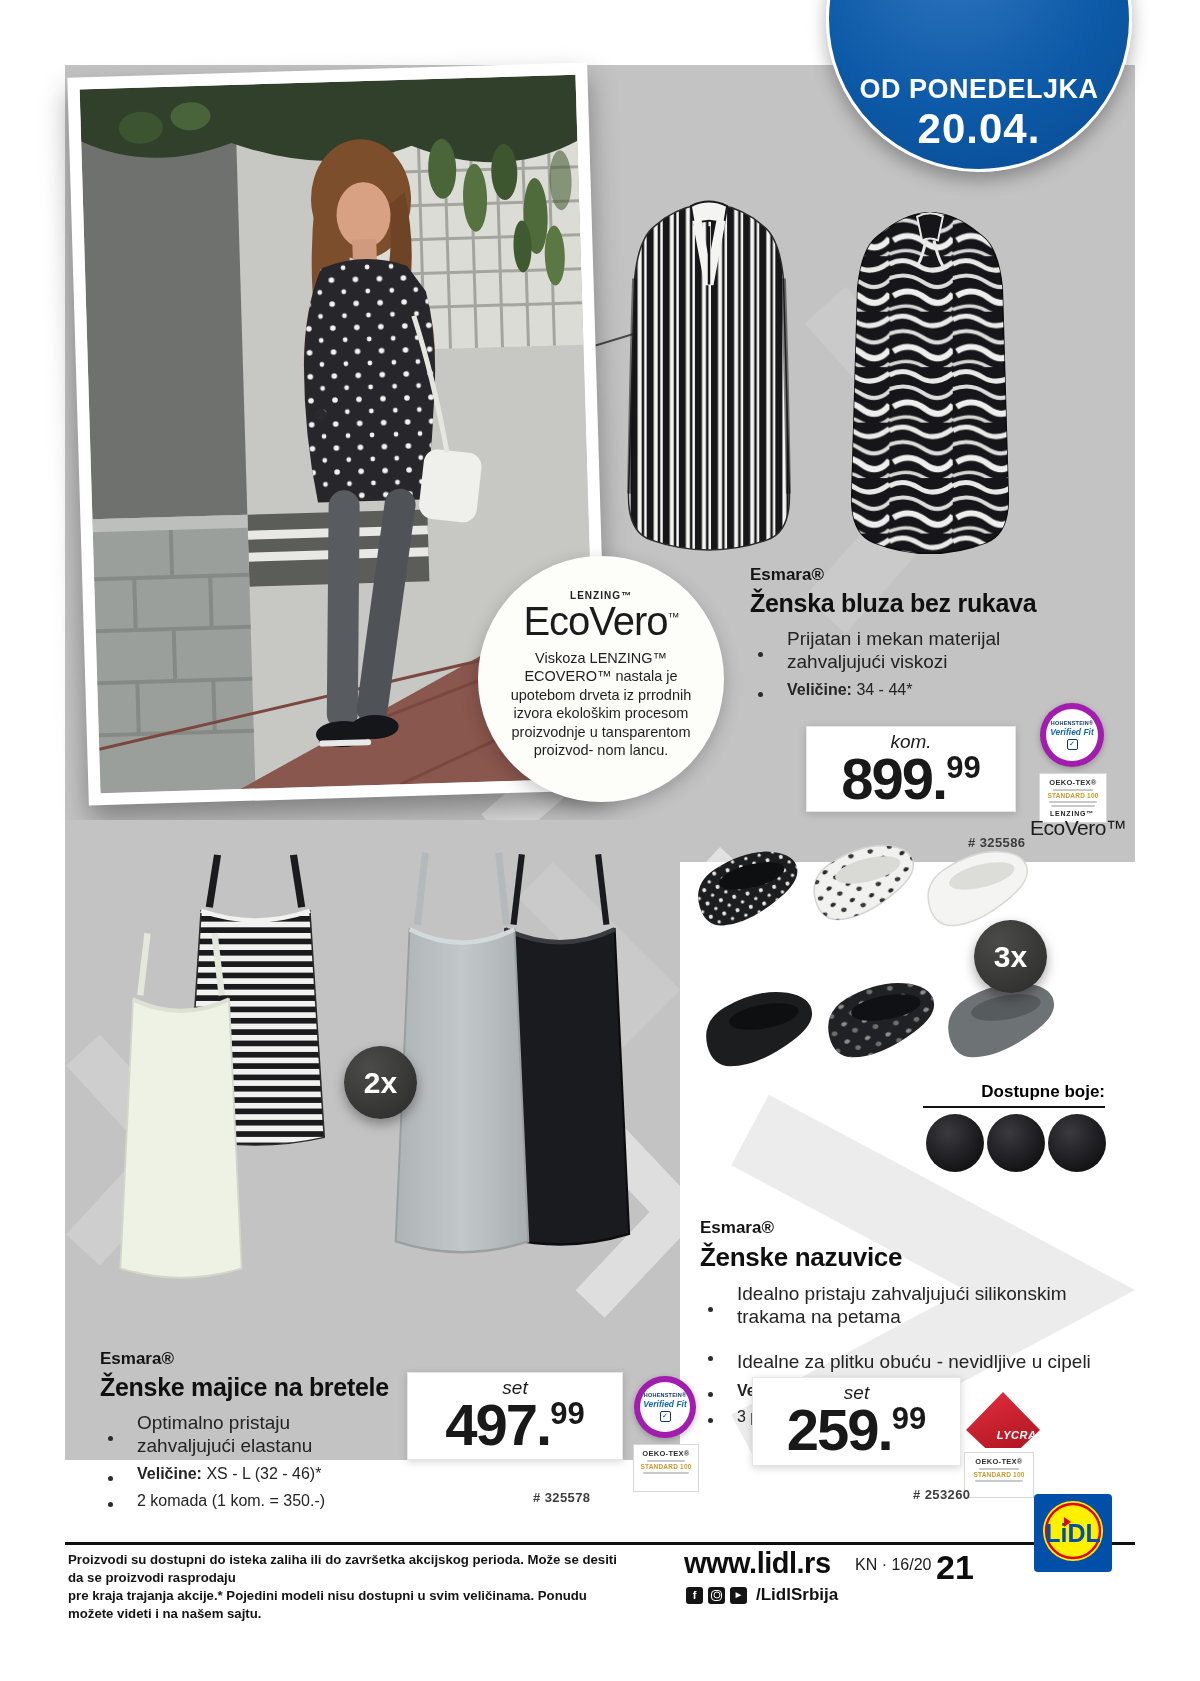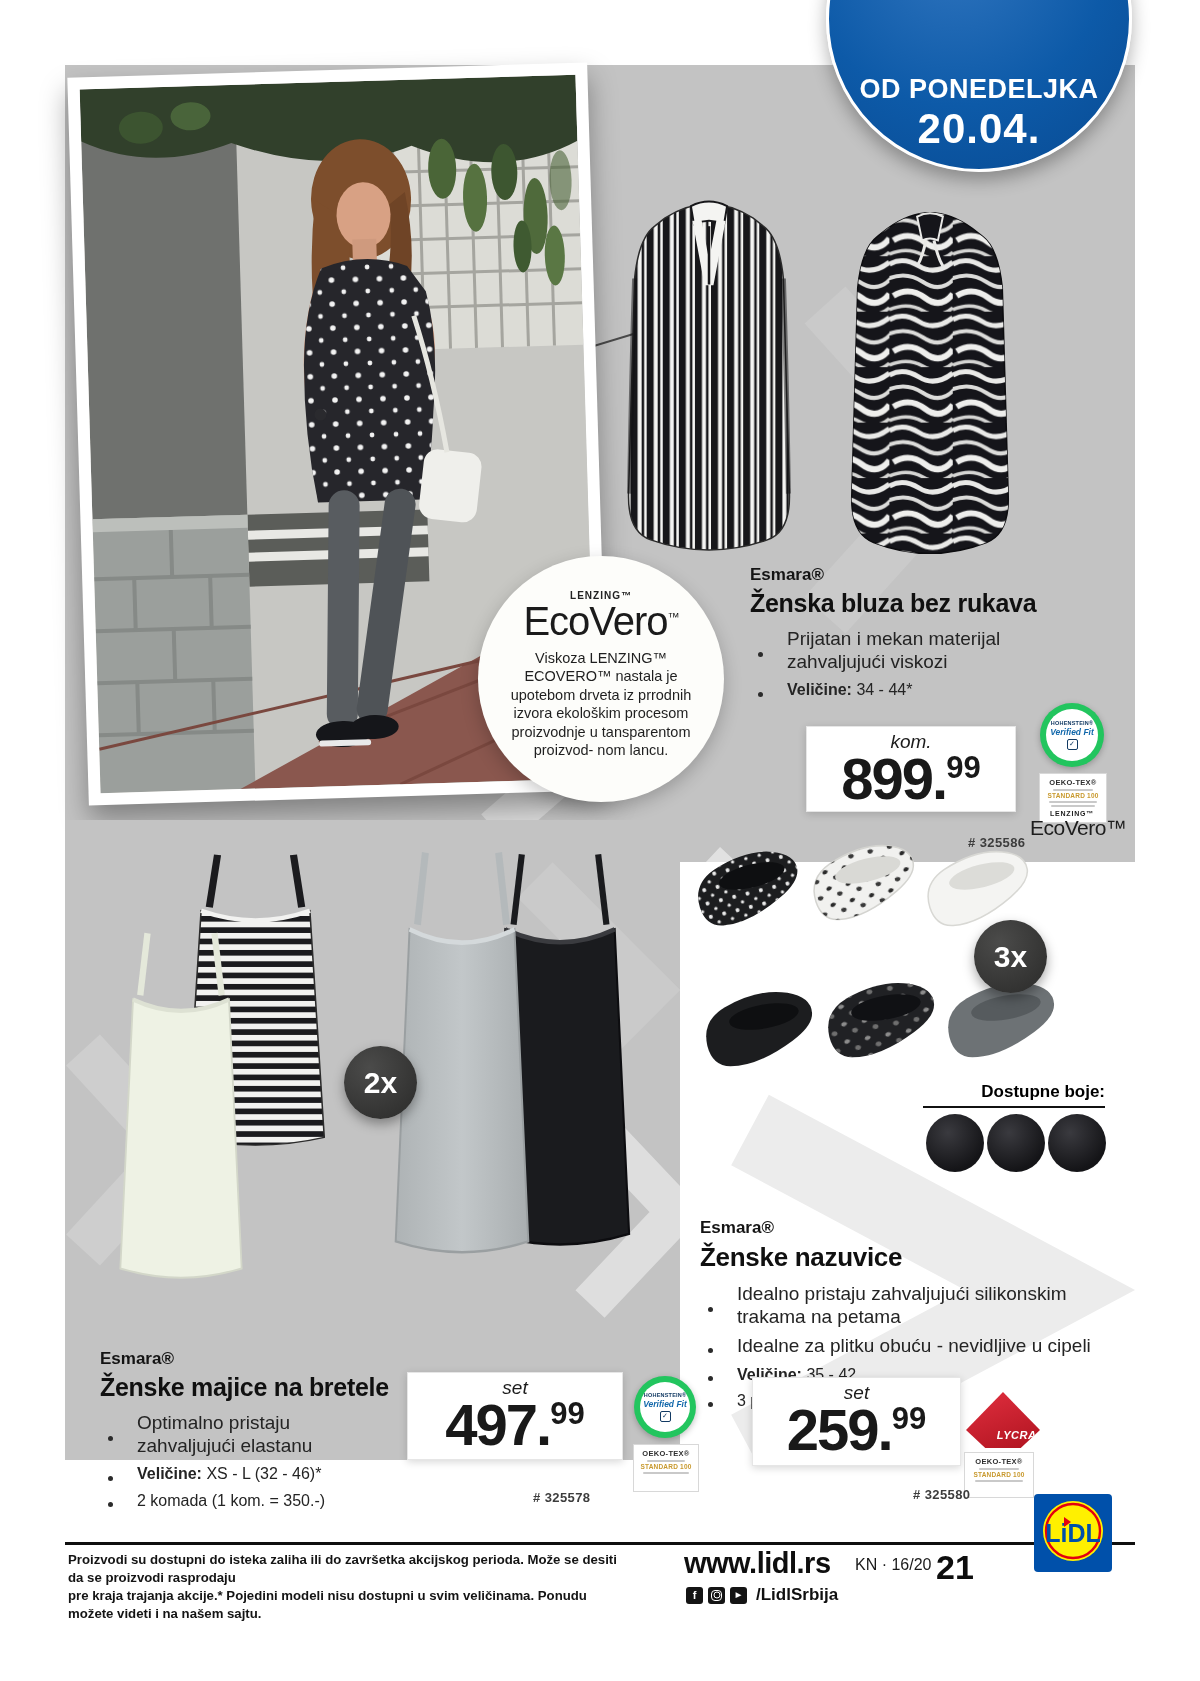--- a/index.html
+++ b/index.html
@@ -46,21 +46,21 @@
   .unit{font-size:19px;font-style:italic;color:#1c1c1c;margin-top:4px;}
   .pricerow{display:flex;justify-content:center;align-items:flex-start;line-height:.88;margin-top:0;}
   .pint{font-size:58px;font-weight:800;letter-spacing:-2px;color:#191919;}
   .pdec{font-size:31px;font-weight:800;color:#191919;margin-top:1px;}
   .itemno{position:absolute;font-size:13px;font-weight:600;color:#3d3d3d;letter-spacing:.4px;}
   
   .qty{position:absolute;border-radius:50%;color:#fff;display:flex;align-items:center;justify-content:center;
     background:radial-gradient(circle at 35% 30%, #4b4b4a, #323231 75%);
     font-weight:700;font-size:30px;box-shadow:0 5px 12px rgba(0,0,0,.35);}
   
-  .hoh{position:absolute;border-radius:50%;background:#22c55e;box-shadow:0 2px 6px rgba(0,0,0,.25);}
+  .hoh{position:absolute;border-radius:50%;background:#a21caf;box-shadow:0 2px 6px rgba(0,0,0,.25);}
   .hoh-in{position:absolute;inset:6px;background:#fff;border-radius:50%;display:flex;flex-direction:column;
     align-items:center;justify-content:center;}
   .hoh-name{font-size:5.5px;font-weight:700;color:#123a63;letter-spacing:.2px;}
   .hoh-fit{font-size:8.5px;font-style:italic;font-weight:700;color:#1268ab;margin-top:1px;}
   .hoh-check{width:9px;height:9px;border:1px solid #123a63;border-radius:2px;font-size:7px;line-height:8px;
     color:#123a63;text-align:center;margin-top:2px;}
   
   .oeko{position:absolute;background:#fff;border:1px solid #d8d8d8;display:flex;flex-direction:column;
     align-items:center;padding-top:4px;box-sizing:border-box;}
   .oeko1{font-size:7.5px;font-weight:700;color:#2e2e2e;letter-spacing:.3px;}
@@ -463,21 +463,21 @@
 <div class="abs" style="left:700px;top:1218px;width:435px;">
   <div class="brand">Esmara®</div>
   <div class="pname" style="font-size:26px;">Ženske nazuvice</div>
   <div class="bullets">
     <div class="brow">
       <span class="dot"></span>
       <span class="btxt" style="width:360px;">Idealno pristaju zahvaljujući silikonskim trakama na petama</span>
     </div>
     <div class="brow">
       <span class="dot"></span>
-      <span class="btxt" style="width:380px;">Idealne za plitku obuću - nevidljive u cipeli</span>
+      <span class="btxt" style="width:380px;margin-top:16px;">Idealne za plitku obuću - nevidljive u cipeli</span>
     </div>
     <div class="brow bsm">
       <span class="dot"></span>
       <span class="btxt"><span class="blabel">Veličine:</span> <span>35 - 42</span></span>
     </div>
     <div class="brow bsm">
       <span class="dot"></span>
       <span class="btxt"><span>3 para (1 par = </span><span class="bbold">87.</span><span>-)</span></span>
     </div>
   </div>
@@ -492,21 +492,21 @@
 </div>
 <div class="lycra" style="left:966px;top:1392px;width:74px;height:56px;">
   <span class="lycra-t">LYCRA.</span>
 </div>
 <div class="oeko" style="left:964px;top:1452px;width:70px;height:46px;">
   <div class="oeko1">OEKO-TEX®</div>
   <div class="mb" style="width:40px;"></div>
   <div class="oeko2">STANDARD 100</div>
   <div class="mb" style="width:48px;"></div>
 </div>
-<div class="itemno" style="left:913px;top:1487px;"># 325580</div>
+<div class="itemno" style="left:913px;top:1487px;"># 253260</div>
 
 <div class="rule" style="left:65px;top:1542px;width:1070px;height:3px;"></div>
 <div class="disc" style="left:68px;top:1551px;width:566px;">
   <div>Proizvodi su dostupni do isteka zaliha ili do završetka akcijskog perioda. Može se desiti da se proizvodi rasprodaju</div>
   <div>pre kraja trajanja akcije.* Pojedini modeli nisu dostupni u svim veličinama. Ponudu možete videti i na našem sajtu.</div>
 </div>
 <div class="site" style="left:684px;top:1547px;">www.lidl.rs</div>
 <div class="social" style="left:686px;top:1585px;">
   <div class="sic">
       <span>f</span>

